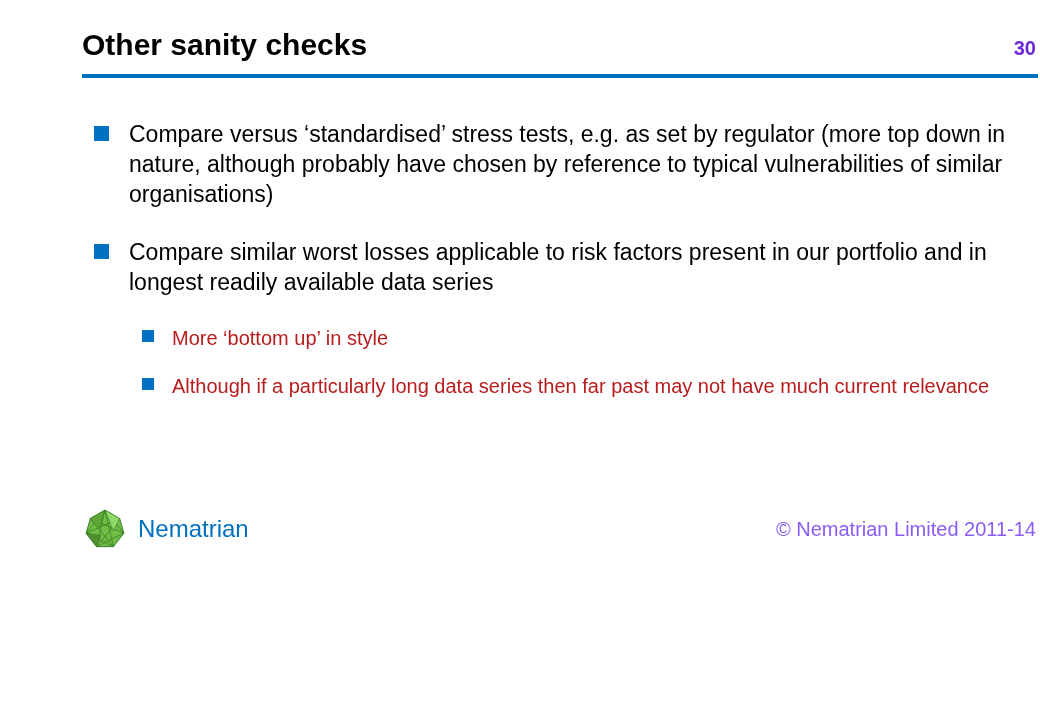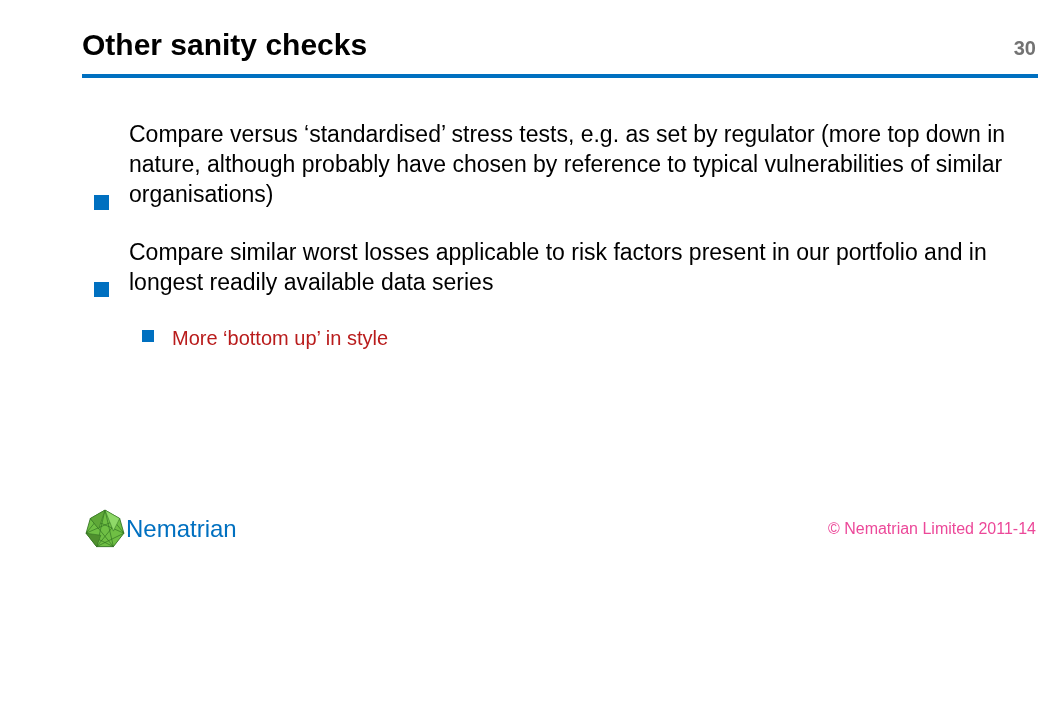--- a/index.html
+++ b/index.html
@@ -23,34 +23,34 @@
     align-items: flex-end;
   }
   .title {
     font-size: 30px;
     font-weight: bold;
     color: #000;
   }
   .slide-number {
     font-size: 20px;
     font-weight: bold;
-    color: #737373;
+    color: #6d28d9;
     padding-right: 2px;
     padding-bottom: 2px;
   }
   .body {
     position: absolute;
     top: 120px;
     left: 54px;
     right: 42px;
     color: #000;
   }
   .bullet-l1 {
     display: flex;
-    align-items: flex-end;
+    align-items: flex-start;
     margin-bottom: 28px;
   }
   .bullet-l1-marker {
     width: 15px;
     height: 15px;
     background: #0070C0;
     flex: 0 0 15px;
     margin-top: 6px;
     margin-right: 20px;
   }
@@ -83,29 +83,29 @@
     bottom: 28px;
     left: 44px;
     right: 44px;
     display: flex;
     justify-content: space-between;
     align-items: center;
   }
   .footer-left {
     display: flex;
     align-items: center;
-    gap: 0;
+    gap: 12px;
   }
   .brand {
     font-size: 24px;
     color: #0070C0;
   }
   .copyright {
-    font-size: 16px;
-    color: #ec4899;
+    font-size: 20px;
+    color: #8b5cf6;
   }
   .logo {
     width: 42px;
     height: 42px;
   }
 </style>
 </head>
 <body>
 
 <div class="slide">
@@ -125,20 +125,24 @@
     <div class="bullet-l1">
       <div class="bullet-l1-marker"></div>
       <div class="bullet-l1-text">Compare similar worst losses applicable to risk factors present in our portfolio and in longest readily available data series</div>
     </div>
 
     <div class="bullet-l2">
       <div class="bullet-l2-marker"></div>
       <div class="bullet-l2-text">More ‘bottom up’ in style</div>
     </div>
 
+    <div class="bullet-l2">
+      <div class="bullet-l2-marker"></div>
+      <div class="bullet-l2-text">Although if a particularly long data series then far past may not have much current relevance</div>
+    </div>
 
 
   </div>
 
   <div class="footer">
     <div class="footer-left">
       <svg class="logo" viewBox="0 0 100 100">
         <polygon points="50,5 85,25 95,60 70,92 30,92 5,60 15,25" fill="#6fbf44" stroke="#2d6e1f" stroke-width="2"></polygon>
         <line x1="50" y1="5" x2="95" y2="60" stroke="#2d6e1f" stroke-width="1.5"></line>
         <line x1="50" y1="5" x2="70" y2="92" stroke="#2d6e1f" stroke-width="1.5"></line>

